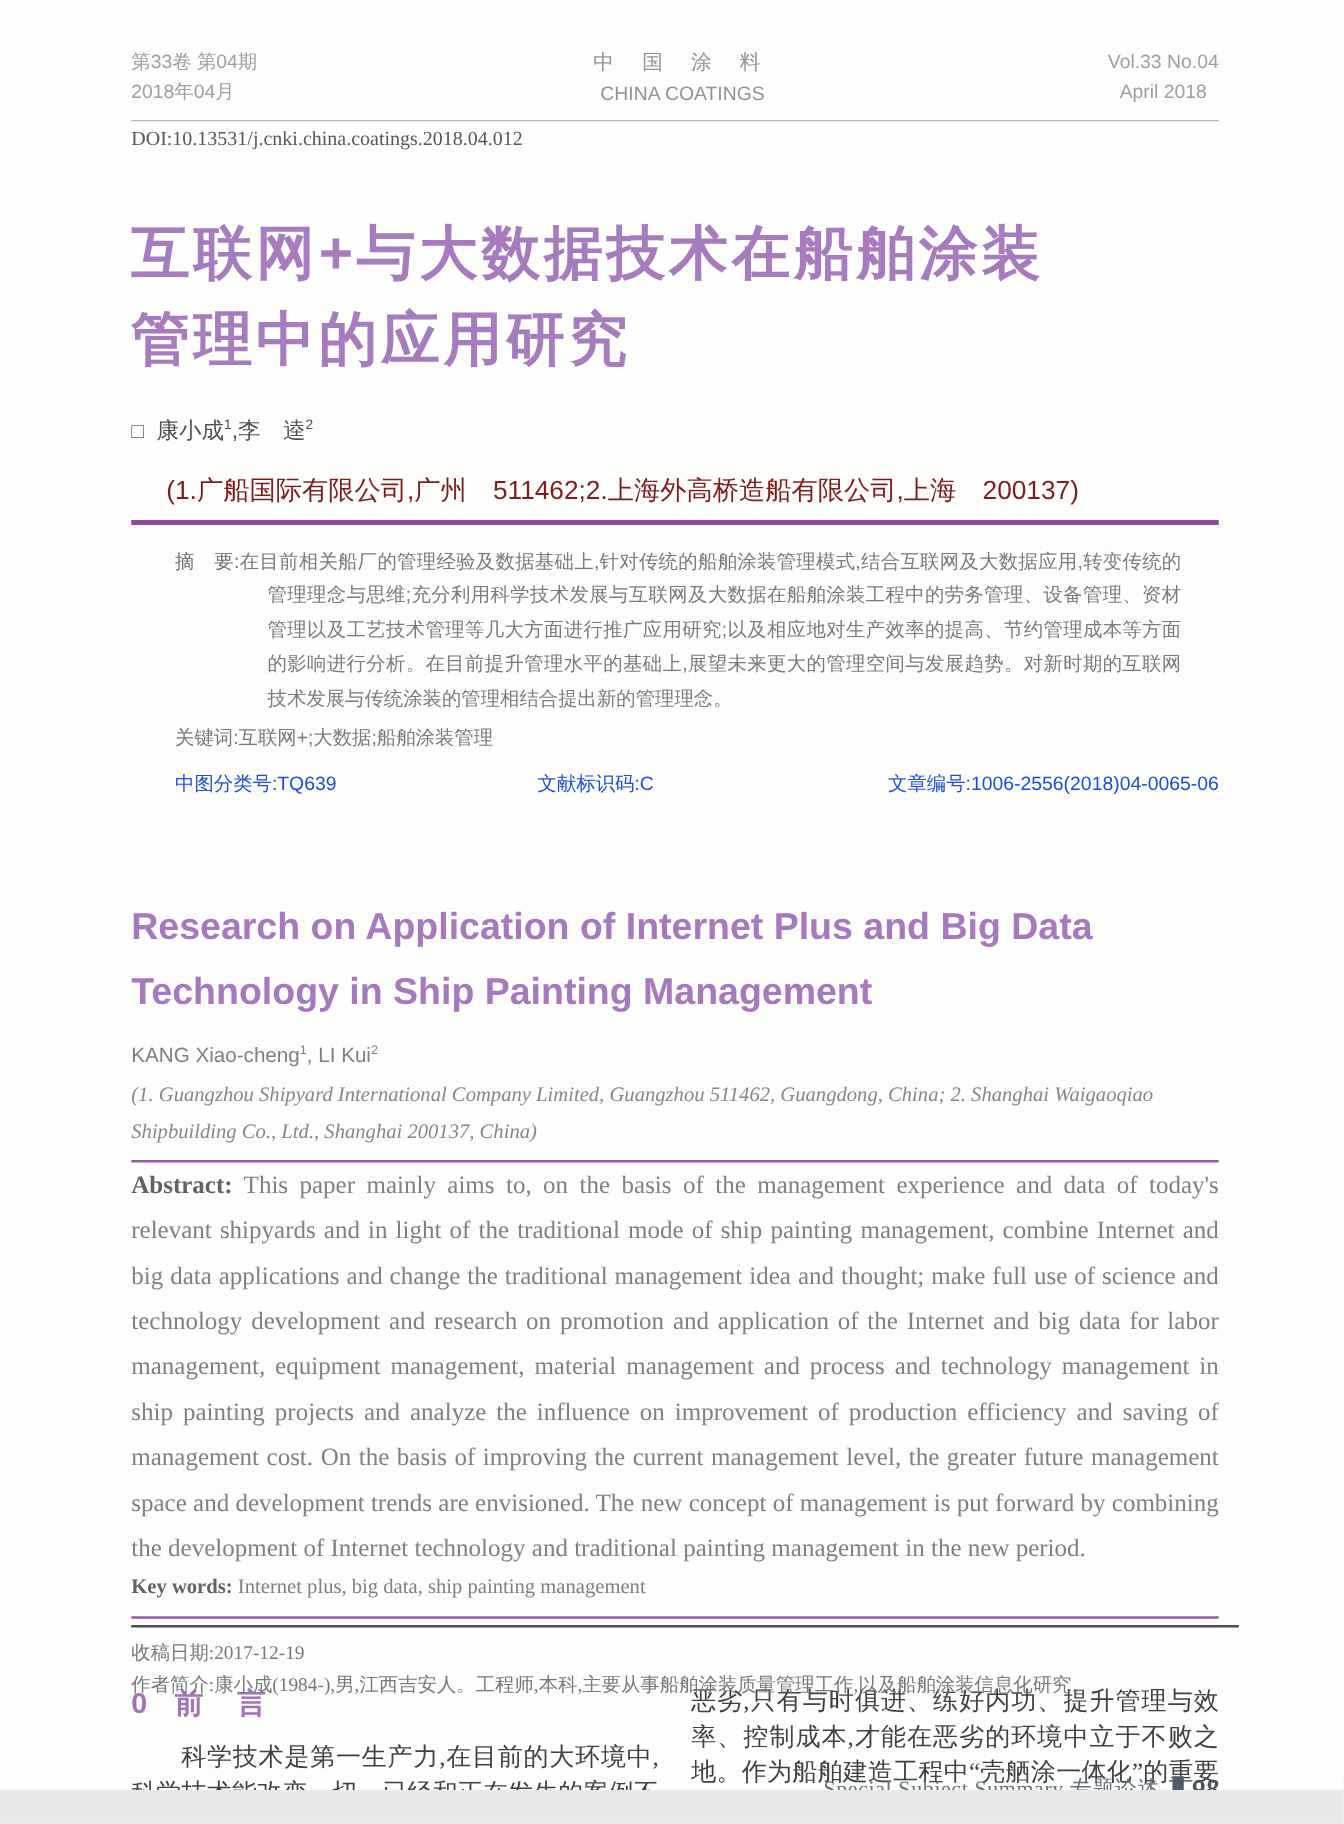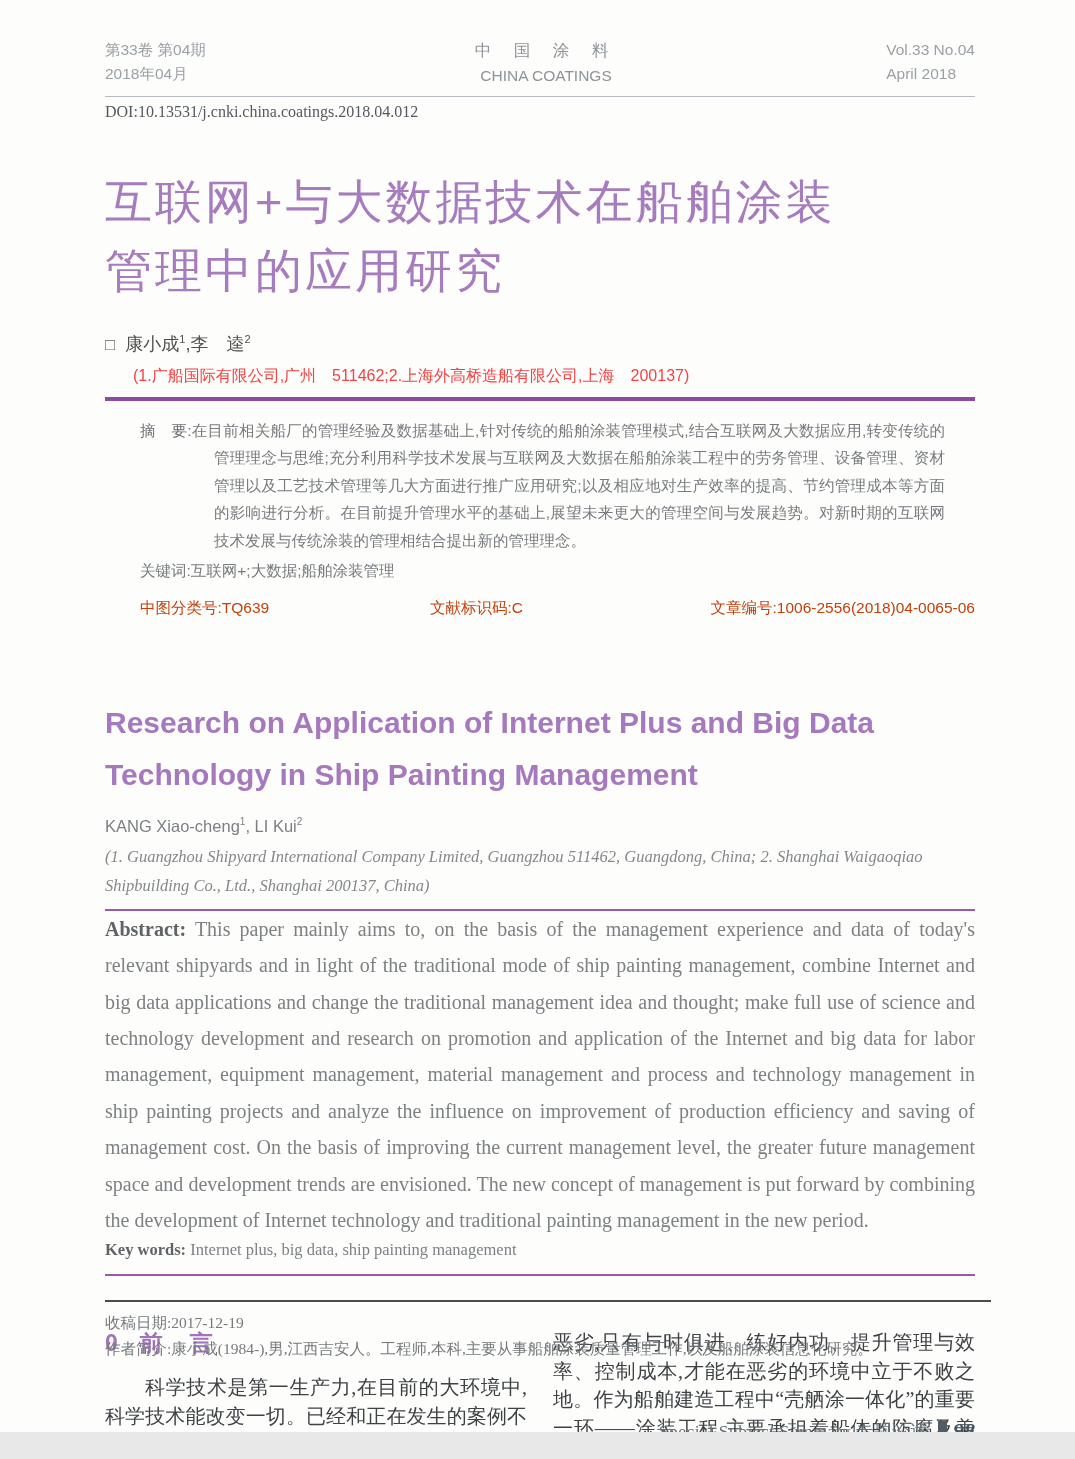--- a/index.html
+++ b/index.html
@@ -19,45 +19,45 @@
   .jheader {
     display:flex; justify-content:space-between; align-items:flex-start;
     font-family:"Liberation Sans", sans-serif;
     color:#9aa0a4; font-size:15.5px; line-height:1.55;
     border-bottom:1px solid #b6bbbf;
     padding-bottom:8px;
   }
   .jheader .left { text-align:left; }
   .jheader .center { text-align:center; color:#8d9398; }
   .jheader .center .cn { letter-spacing:9px; font-size:16.5px; }
-  .jheader .right { text-align:left; }
+  .jheader .right { text-align:center; }
   .doi {
     margin-top:6px;
     font-family:"Liberation Serif", serif;
     color:#55585c; font-size:16px;
   }
 
   
   .title-cn {
     margin-top:46px;
     font-family:"Liberation Sans", sans-serif;
-    font-weight:normal;
+    font-weight:bold;
     font-size:47px; line-height:1.48; letter-spacing:3px;
     color:#a77cbe;
   }
   .authors-cn {
     margin-top:26px;
     font-size:18px; color:#4f4f4f;
     font-family:"Liberation Sans", sans-serif;
   }
   .authors-cn .marker { color:#6a6a6a; margin-right:10px; font-size:17px; }
   .authors-cn sup { font-size:11px; }
   .affil-cn {
-    margin-top:10px; margin-left:28px;
-    font-size:16px; color:#ef4444;
+    margin-top:22px; margin-left:28px;
+    font-size:21px; color:#7f1d1d;
     font-family:"Liberation Sans", sans-serif;
   }
   .rule-thick { margin-top:10px; height:4px; background:#8e4a9e; }
 
   
   .abstract-cn {
     margin:16px 30px 0 35px;
     font-size:15.5px; line-height:1.78; color:#777b7e;
     font-family:"Liberation Sans", sans-serif;
     text-align:justify;
@@ -65,21 +65,21 @@
   }
   .abstract-cn .lbl { color:#6b6f72; }
   .keywords-cn {
     margin:6px 30px 0 35px;
     font-size:15.5px; color:#777b7e;
     font-family:"Liberation Sans", sans-serif;
   }
   .class-row {
     margin:16px 0 0 35px;
     display:flex;
-    font-size:15.5px; color:#c2410c;
+    font-size:15.5px; color:#1d4ed8;
     font-family:"Liberation Sans", sans-serif;
   }
   .class-row .c1 { width:290px; }
   .class-row .c2 { width:240px; }
   .class-row .c3 { flex:1; text-align:right; }
 
   
   .title-en {
     margin-top:78px;
     font-family:"Liberation Sans", sans-serif;

